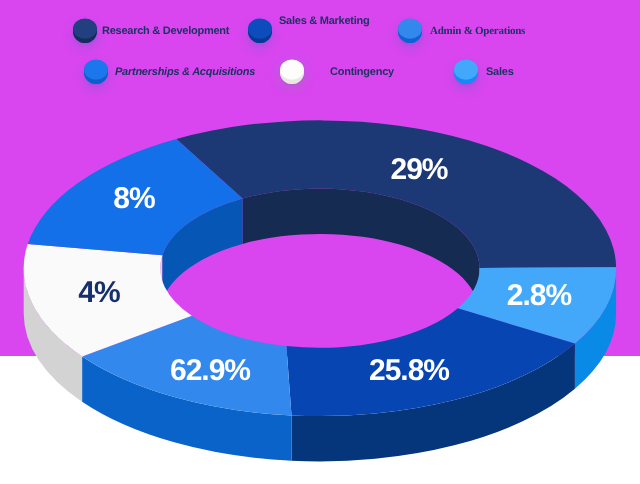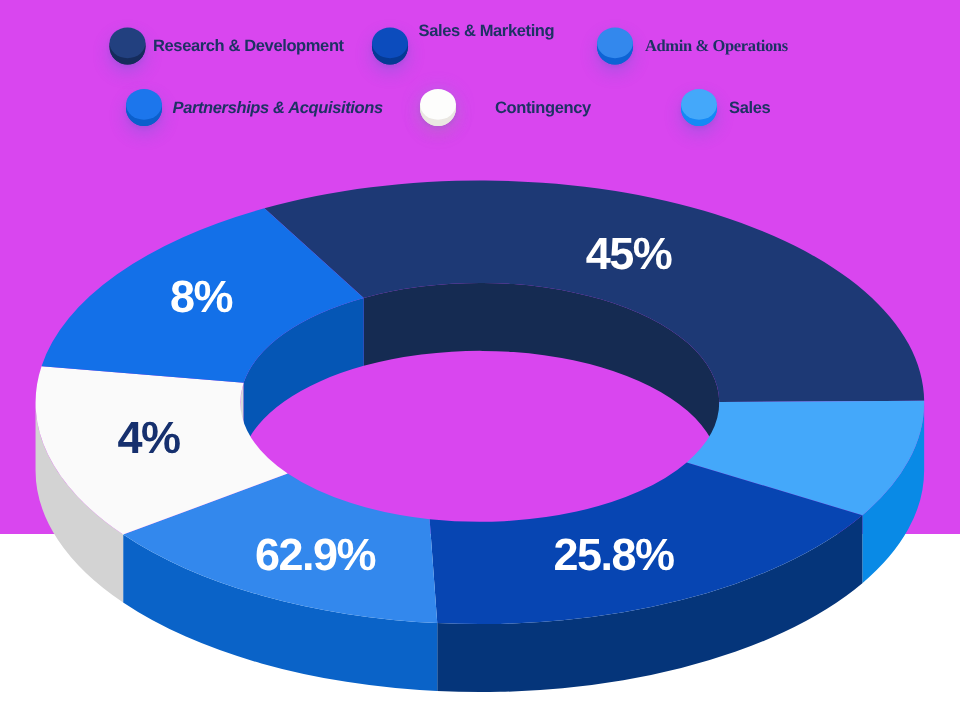--- a/index.html
+++ b/index.html
@@ -107,20 +107,21 @@
         <path d="M176.3,138.9 A296.2,147.8 0 0 1 616.1,267.2 L479.5,268.0 A159.6,79.6 0 0 0 242.5,198.6 Z" fill="#1d3975"></path>
         <path d="M616.1,267.2 A296.2,147.8 0 0 1 574.9,343.5 L457.8,308.3 A159.6,79.6 0 0 0 479.5,268.0 Z" fill="#44a8fa"></path>
         <path d="M574.9,343.5 A296.2,147.8 0 0 1 291.5,415.4 L286.4,346.1 A159.6,79.6 0 0 0 457.8,308.3 Z" fill="#0745b2"></path>
         <path d="M291.5,415.4 A296.2,147.8 0 0 1 82.1,356.4 L191.8,315.7 A159.6,79.6 0 0 0 286.4,346.1 Z" fill="#3388ed"></path>
         <path d="M82.1,356.4 A296.2,147.8 0 0 1 27.7,244.1 L162.4,255.2 A159.6,79.6 0 0 0 191.8,315.7 Z" fill="#fafafa"></path>
         <path d="M27.7,244.1 A296.2,147.8 0 0 1 176.3,138.9 L242.5,198.6 A159.6,79.6 0 0 0 162.4,255.2 Z" fill="#1370e8"></path>
       </g>
   </svg>
 
   <div id="labels">
-    <div class="pct" style="left: 419px; top: 170px; color: rgb(255, 255, 255);">45%</div>
+    <div class="pct" style="left: 419px; top: 170px; color: rgb(255, 255, 255);">29%</div>
+    <div class="pct" style="left: 539px; top: 296px; color: rgb(255, 255, 255);">2.8%</div>
     <div class="pct" style="left: 409px; top: 371px; color: rgb(255, 255, 255);">25.8%</div>
     <div class="pct" style="left: 210px; top: 371px; color: rgb(255, 255, 255);">62.9%</div>
     <div class="pct" style="left: 99px; top: 293px; color: rgb(22, 48, 110);">4%</div>
     <div class="pct" style="left: 134px; top: 199px; color: rgb(255, 255, 255);">8%</div>
   </div>
 
 </div>
 
 </body></html>

